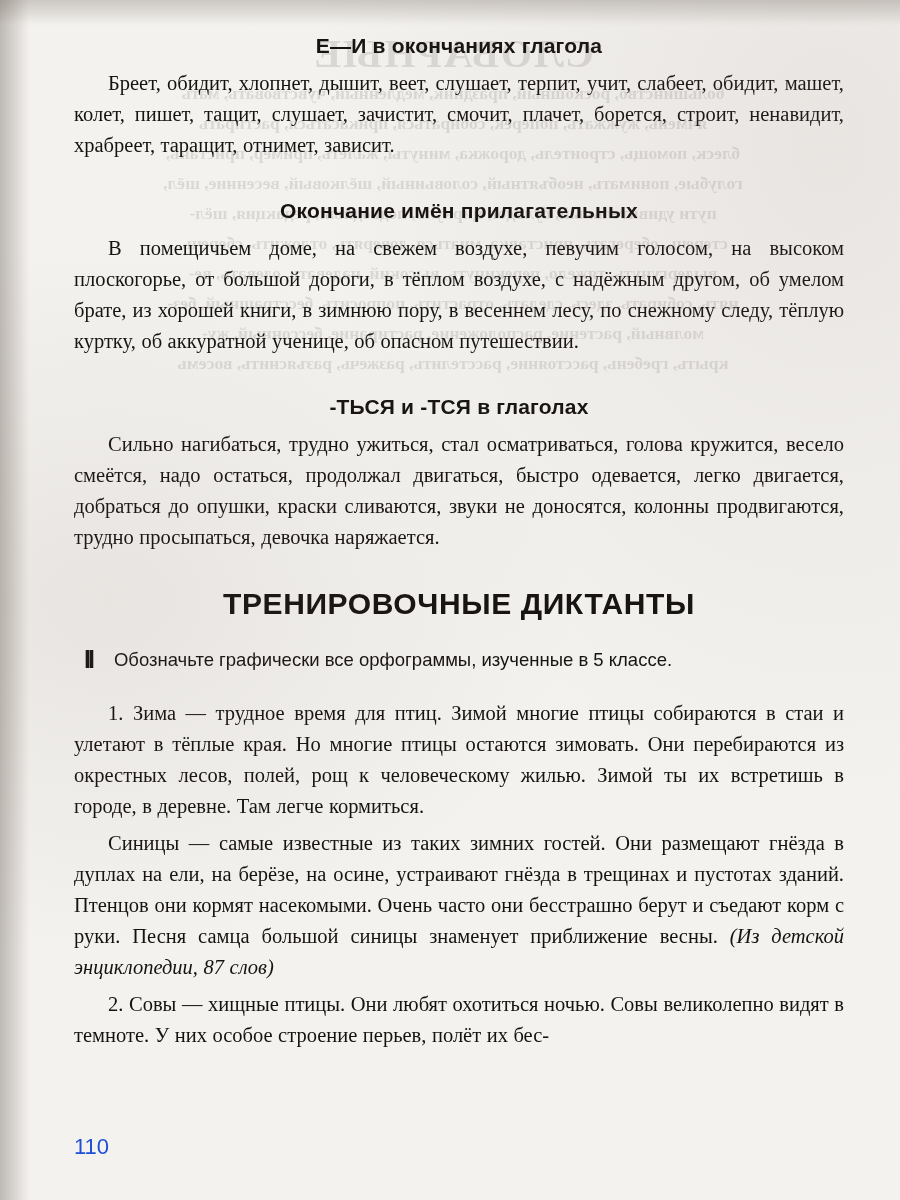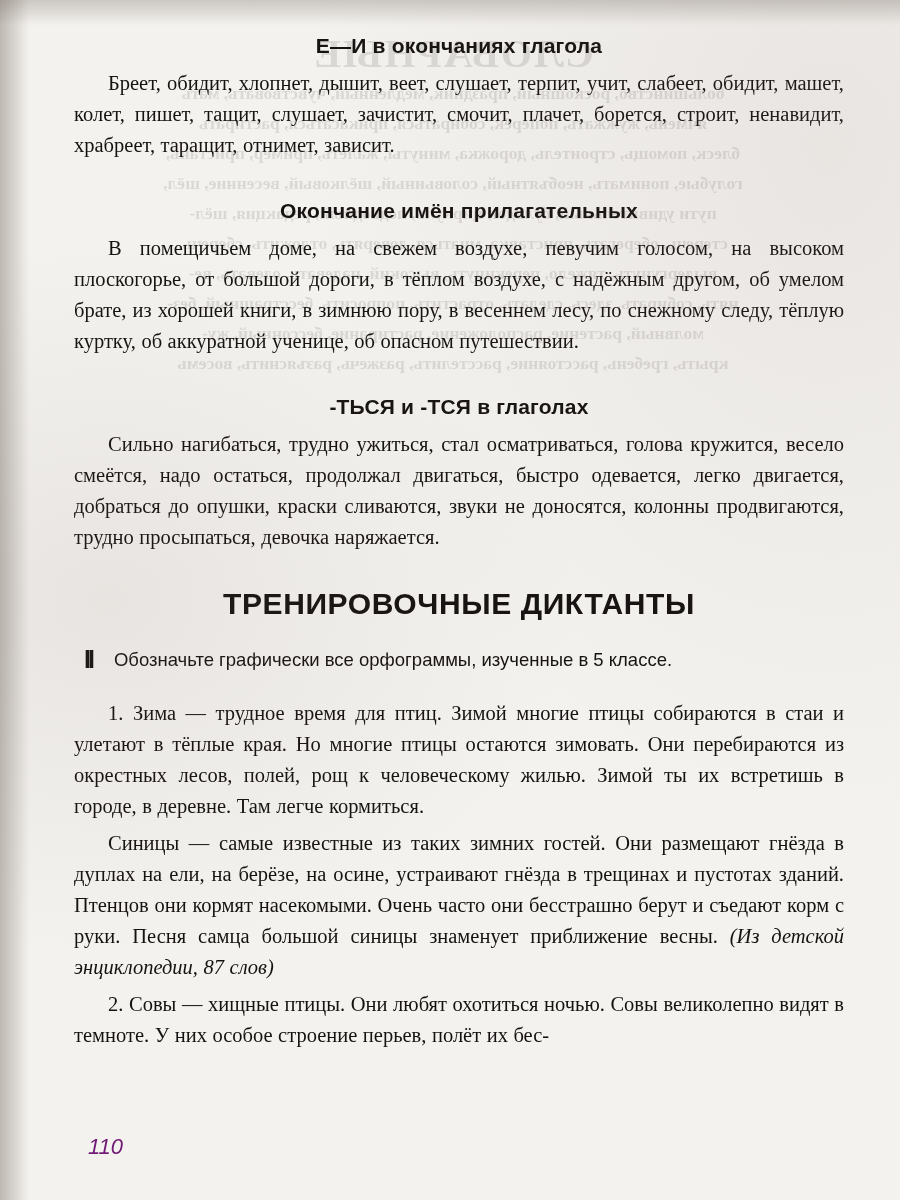--- a/index.html
+++ b/index.html
@@ -105,27 +105,26 @@
   }
   .task-text {
     font-family: "Liberation Sans", sans-serif;
     font-size: 18.5px;
     line-height: 24px;
   }
   .gap-a { height: 14px; }
   .italic { font-style: italic; }
   .page-number {
     position: absolute;
-    left: 88px;
+    left: 74px;
     bottom: 40px;
     z-index: 4;
     font-family: "Liberation Sans", sans-serif;
     font-size: 22px;
-    color: #701a75;
-    font-style: italic;
+    color: #1d4ed8;
   }
   .edge-shadow-left {
     position: absolute;
     left: 0; top: 0; bottom: 0;
     width: 30px;
     background: linear-gradient(90deg, rgba(90,80,70,0.28), rgba(255,255,255,0));
     z-index: 4;
     pointer-events: none;
   }
   .edge-shadow-top {

